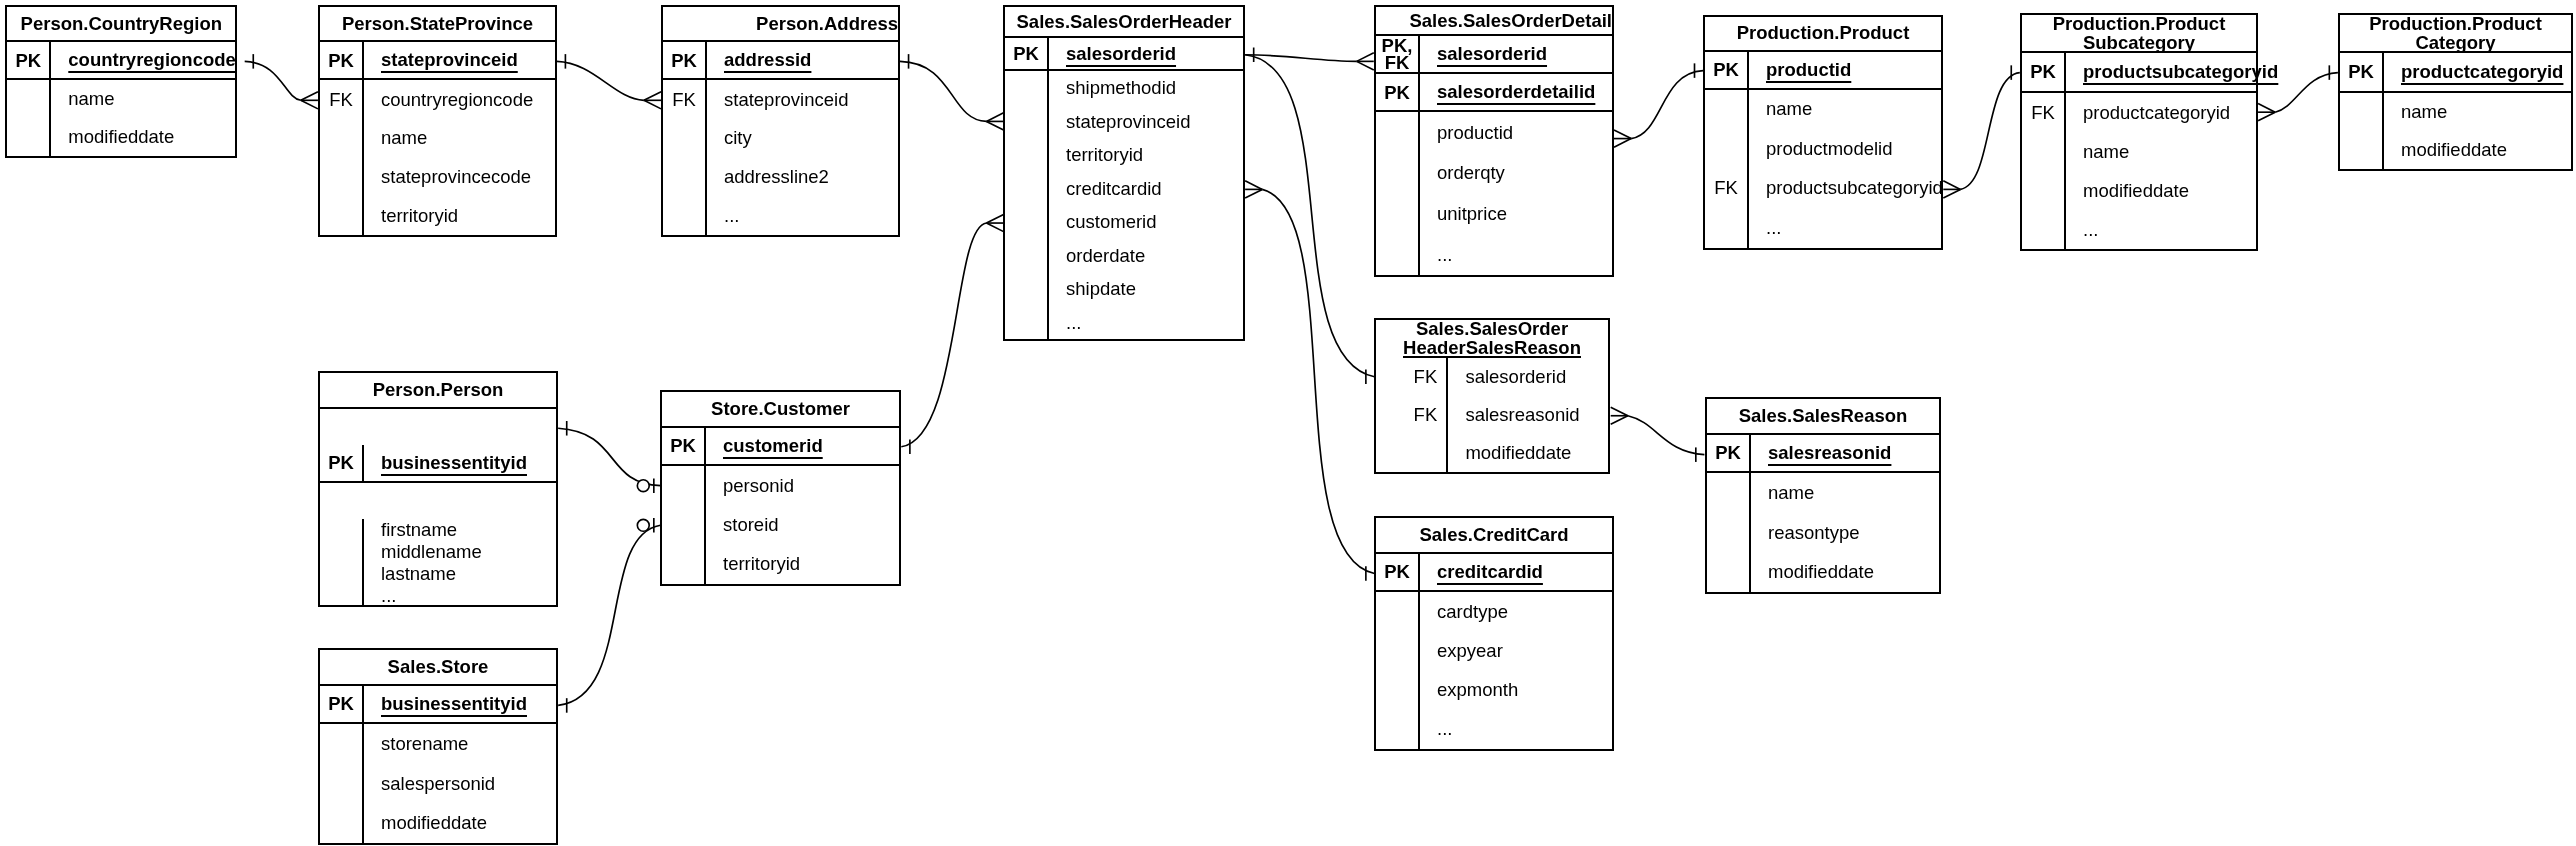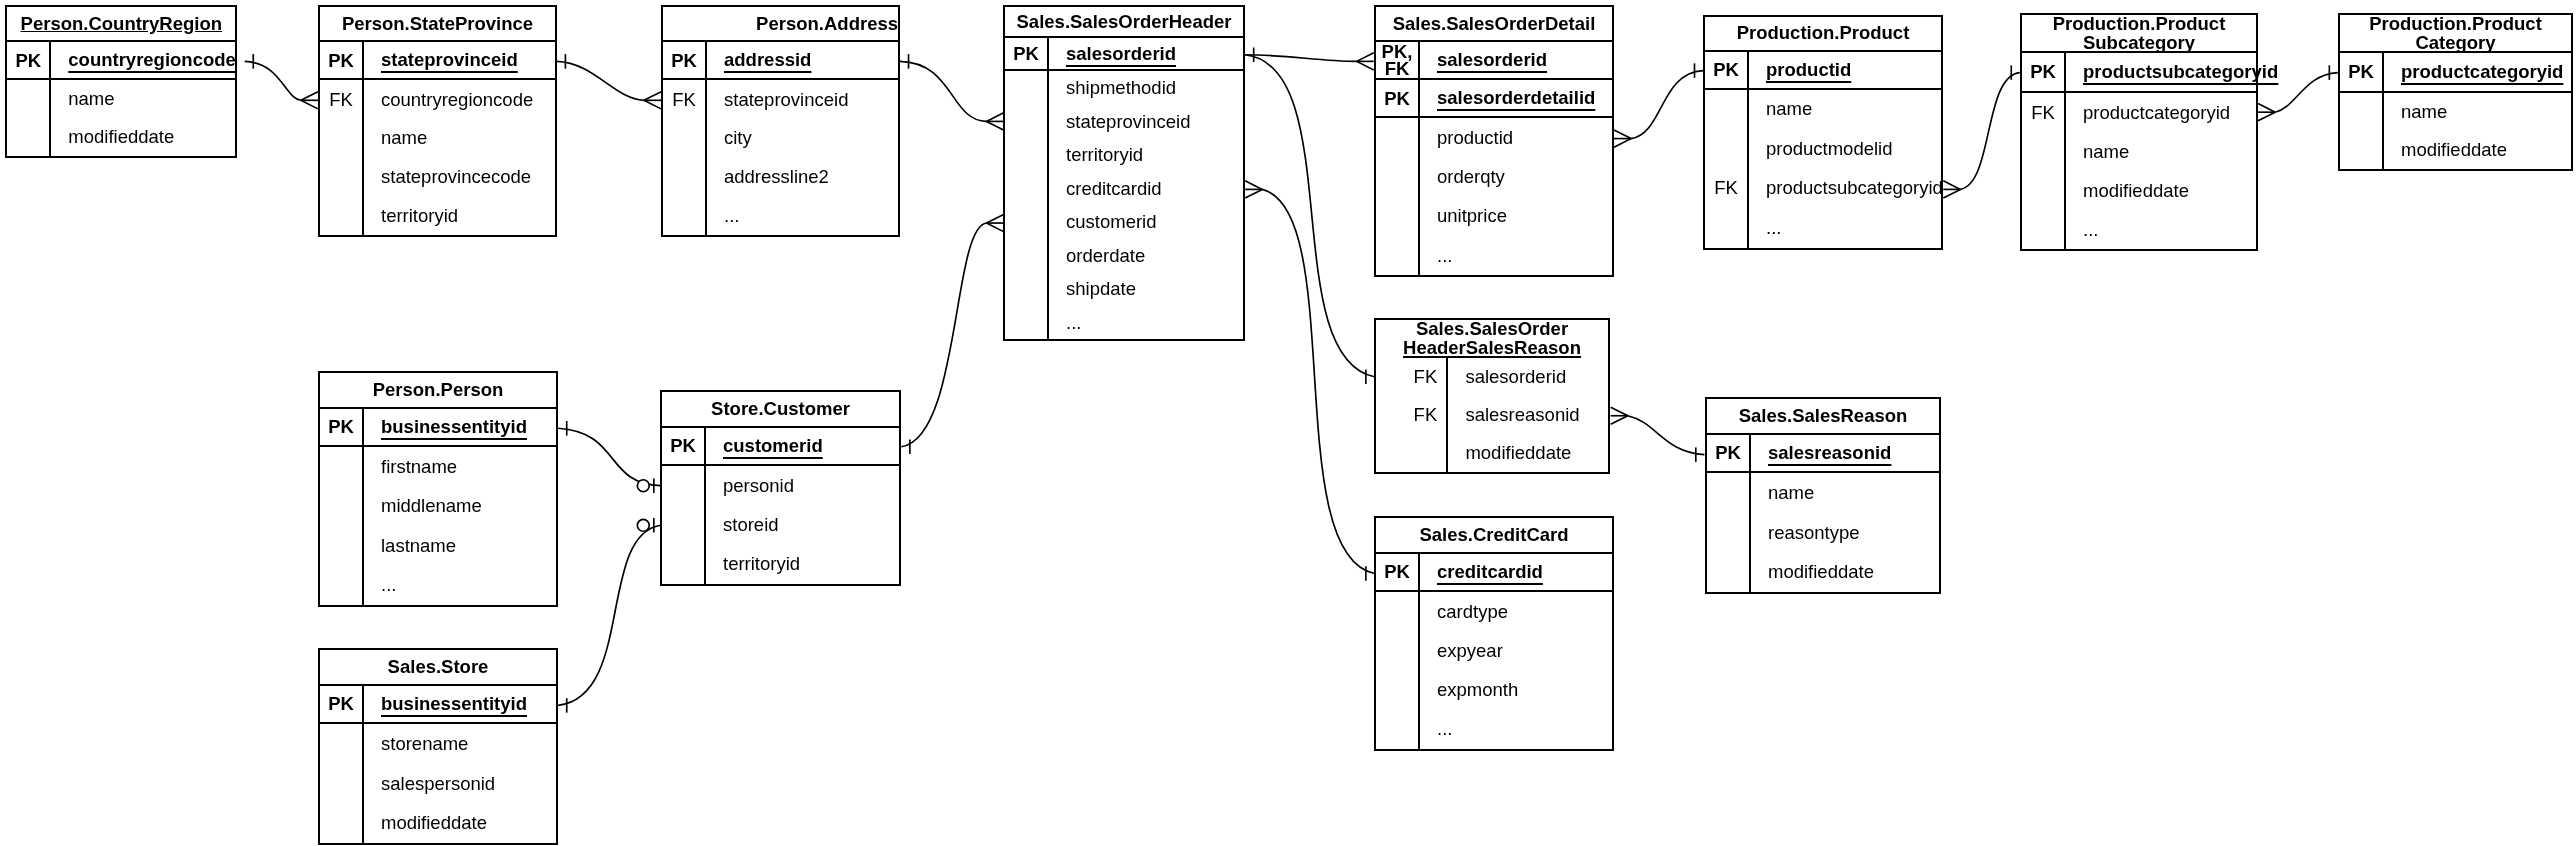--- a/index.html
+++ b/index.html
@@ -108,21 +108,21 @@
       </g>
       <g>
         <path d="M 845 1069 C 960 1055 905 812 1000 796" fill="none" stroke="#000000" stroke-width="2.5"></path>
         <line x1="858" y1="1058" x2="858" y2="1080" stroke="#000000" stroke-width="2.5"></line>
         <circle cx="974" cy="796" r="9" fill="#ffffff" stroke="#000000" stroke-width="2.5"></circle>
         <line x1="990" y1="785" x2="990" y2="807" stroke="#000000" stroke-width="2.5"></line>
       </g>
     </svg>
   <div id="tables">
       <div class="tbl" style="left: 5.3px; top: 5.3px; width: 232px; height: 153px;">
-        <div class="ttl" style="height: 35px; text-decoration: underline;">
+        <div class="ttl" style="height: 35px;">
           <div>Person.CountryRegion</div>
         </div>
         <div class="krow" style="height: 38px;">
           <div class="kc">PK</div>
           <div class="fc">countryregioncode</div>
         </div>
         <div class="bod">
           <div class="brow">
             <div class="kc"></div>
             <div class="fc">name</div>
@@ -224,21 +224,21 @@
             <div class="kc"></div>
             <div class="fc">shipdate</div>
           </div>
           <div class="brow">
             <div class="kc"></div>
             <div class="fc">...</div>
           </div>
         </div>
       </div>
       <div class="tbl" style="left: 1374px; top: 5.3px; width: 240px; height: 272px;">
-        <div class="ttl" style="height: 35px;">
+        <div class="ttl" style="height: 29px; align-items: flex-end;">
           <div>Sales.SalesOrderDetail</div>
         </div>
         <div class="krow" style="height: 38px;">
           <div class="kc">PK,
 FK</div>
           <div class="fc">salesorderid</div>
         </div>
         <div class="krow" style="height: 38px;">
           <div class="kc">PK</div>
           <div class="fc">salesorderdetailid</div>
@@ -400,21 +400,21 @@
           <div class="brow">
             <div class="kc"></div>
             <div class="fc">expmonth</div>
           </div>
           <div class="brow">
             <div class="kc"></div>
             <div class="fc">...</div>
           </div>
         </div>
       </div>
-      <div class="tbl" style="left: 318px; top: 371px; width: 240px; height: 236px;">
+      <div class="tbl" style="left: 318px; top: 371px; width: 240px; height: 236px; gap: 36px;">
         <div class="ttl" style="height: 36px;">
           <div>Person.Person</div>
         </div>
         <div class="krow" style="height: 38px;">
           <div class="kc">PK</div>
           <div class="fc">businessentityid</div>
         </div>
         <div class="bod">
           <div class="brow">
             <div class="kc"></div>

